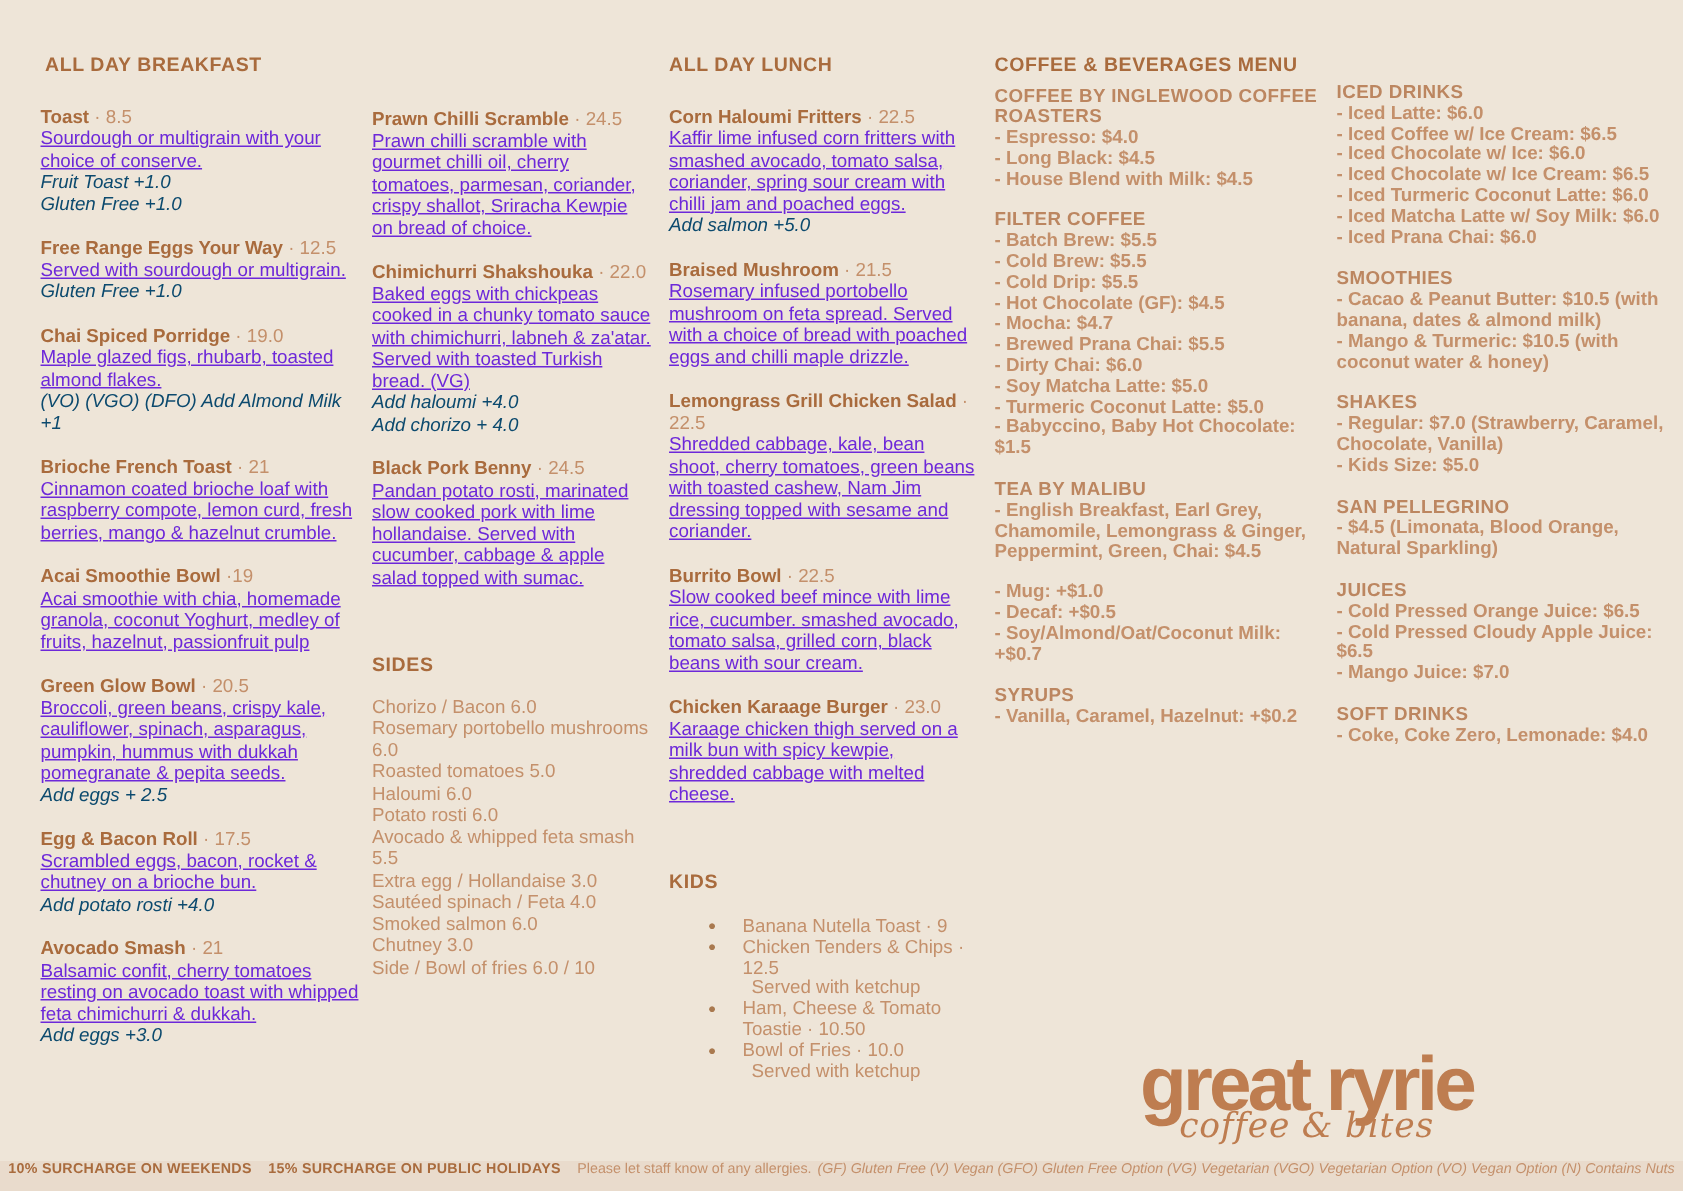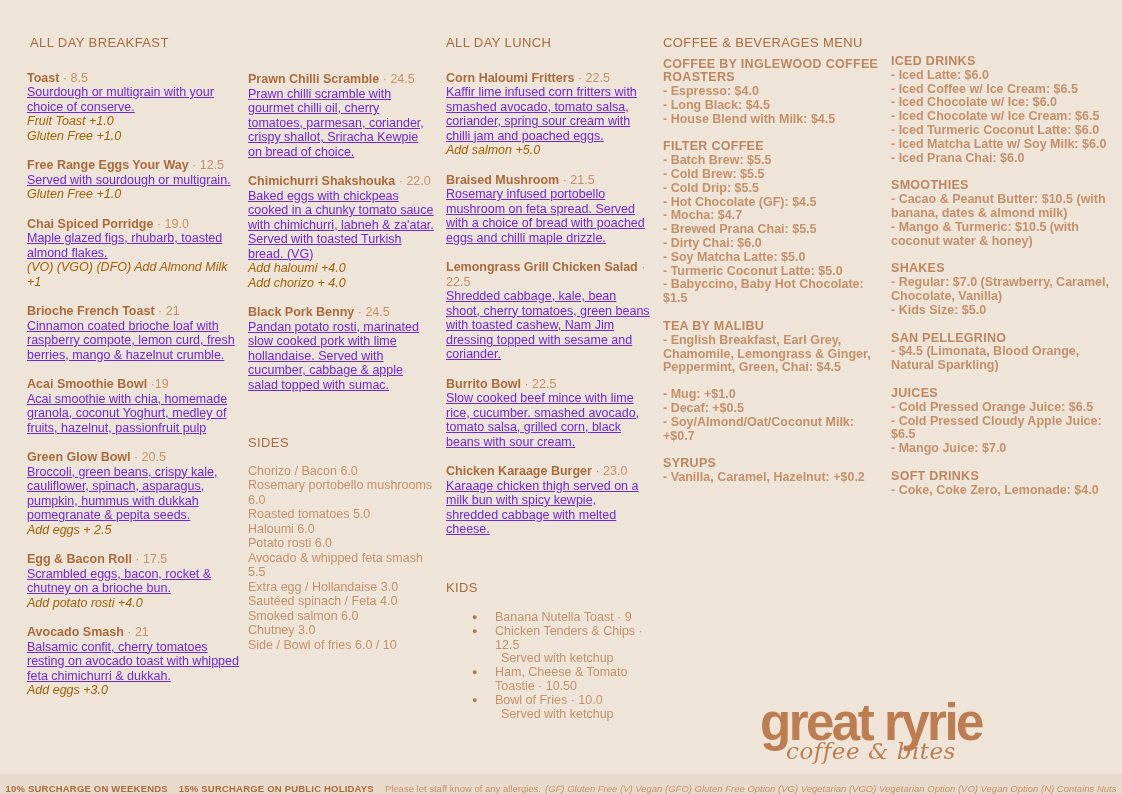--- a/index.html
+++ b/index.html
@@ -9,29 +9,29 @@
     font-family:"Liberation Sans",sans-serif;
     color:#C4906B;
   }
   .col{position:absolute;top:36px;font-size:12.5px;line-height:14.5px;}
   #col1{left:27px;width:216px;}
   #col2{left:248px;width:187px;padding-top:36px;}
   #col3{left:446px;width:205px;}
   #col4{left:663px;width:218px;}
   #col5{left:891px;width:221px;padding-top:19px;}
   .title{
-    font-size:13px;font-weight:normal;color:#A96B3D;letter-spacing:.4px;
+    font-size:13px;font-weight:bold;color:#A96B3D;letter-spacing:.4px;
     margin:0 0 20px 0;line-height:14.5px;
   }
   #col1 .title{padding-left:3px;}
   .item{margin-bottom:15px;}
   .item .name{font-weight:bold;color:#A96B3D;}
   .item .price{color:#C4906B;}
   .item .desc{color:#6d28d9;text-decoration:underline;}
-  .item .note{font-style:italic;color:#a16207;}
+  .item .note{font-style:italic;color:#0c4a6e;}
   
   .sides-title{margin:44px 0 13px 0;}
   .line{line-height:14.5px;}
   
   .bev-section{margin-top:14px;font-weight:bold;}
   .bev-section:first-child{margin-top:0;}
   .subhead{color:#BC8660;letter-spacing:.3px;margin:0 0 0 0;line-height:13.8px;}
   .bev-line{line-height:13.8px;}
   .spacer{height:13px;}
   #col4 .title{margin-bottom:7px;}
@@ -41,21 +41,21 @@
   .kdot{width:23px;font-size:9px;color:#A9794F;line-height:13.8px;}
   .ktext{flex:1;}
   .ksub{padding-left:55px;line-height:13.8px;}
   
   .logo{position:absolute;left:740px;top:698px;width:262px;text-align:center;color:#BE7D50;}
   .wordmark{font-weight:bold;font-size:51px;line-height:50px;letter-spacing:-2.5px;}
   .tagline{font-family:"DejaVu Serif",serif;font-style:italic;font-size:23px;line-height:17px;margin-top:-5px;letter-spacing:.5px;}
   
   .footer{
     position:absolute;left:0;bottom:0;width:1122px;height:20px;background:#E9DBCC;
-    display:flex;align-items:flex-end;justify-content:center;
+    display:flex;align-items:flex-start;justify-content:center;
     font-size:9.5px;white-space:nowrap;
   }
   .footer .fbold{font-weight:bold;color:#A96B3D;letter-spacing:.2px;margin-right:11px;}
   .footer .freg{color:#C4906B;margin-right:4px;}
   .footer .fital{color:#C4906B;font-style:italic;}
 </style>
 </head>
 <body>
 
 <div class="col" id="col1">

